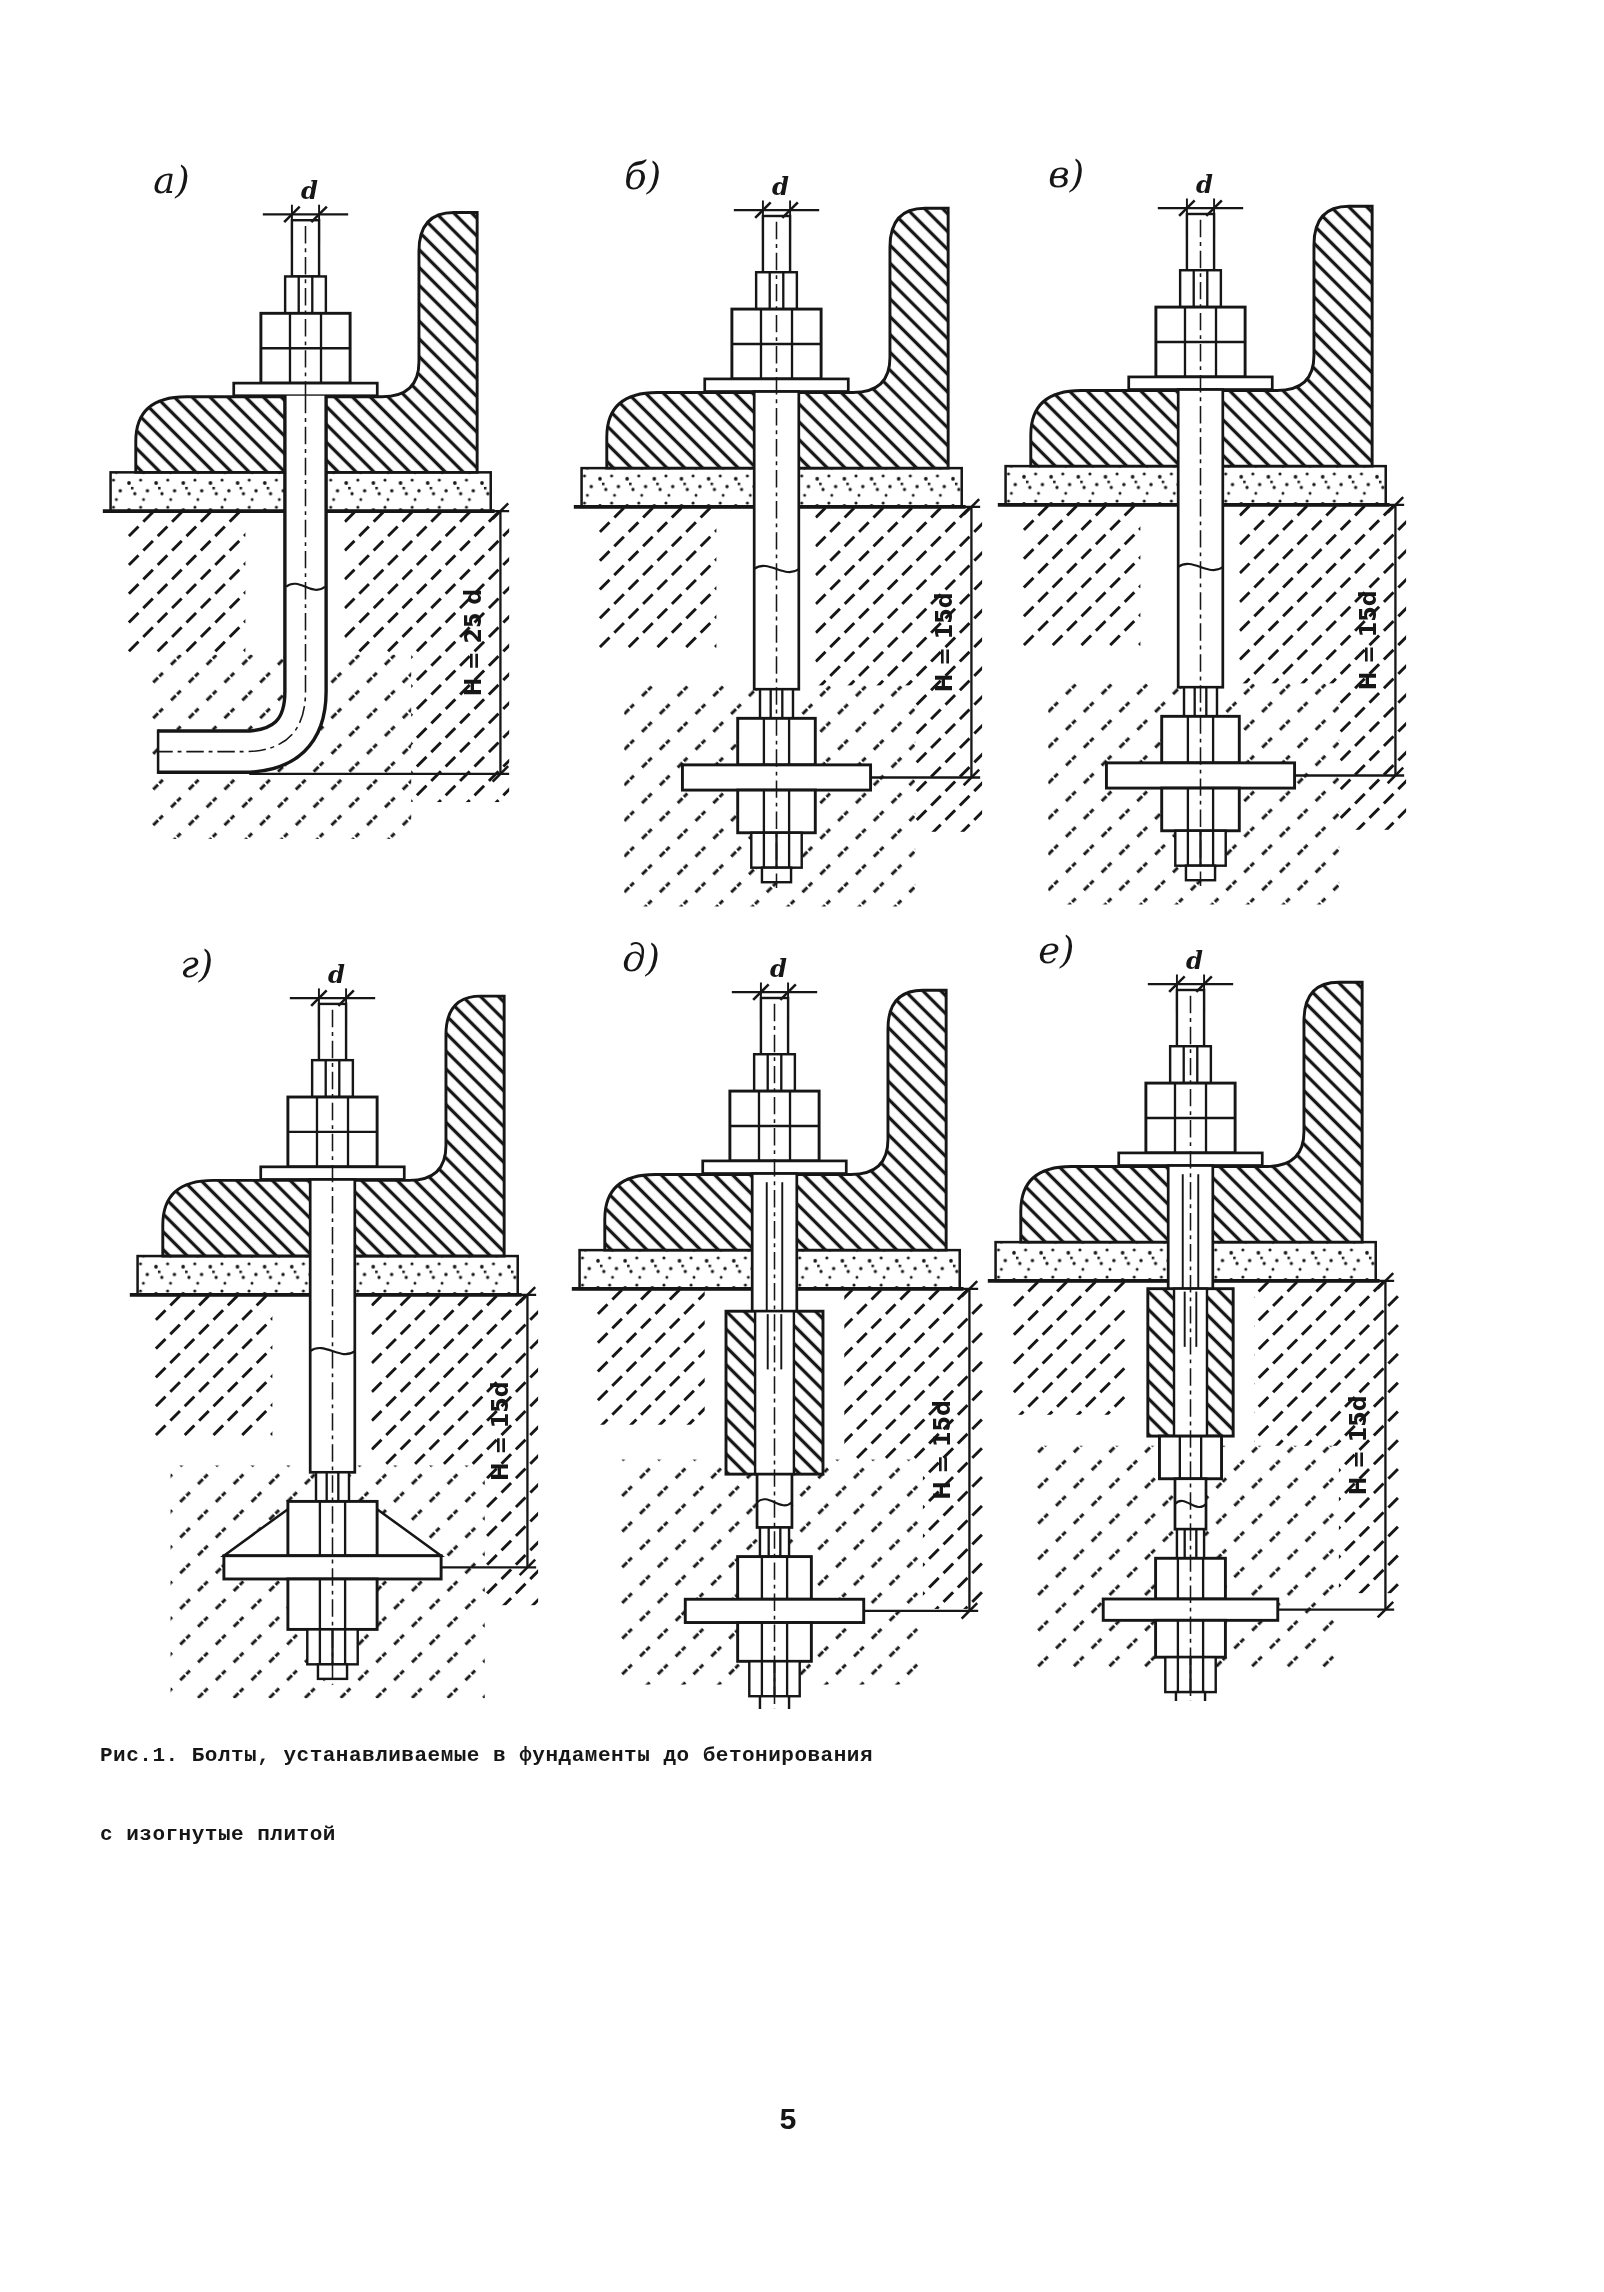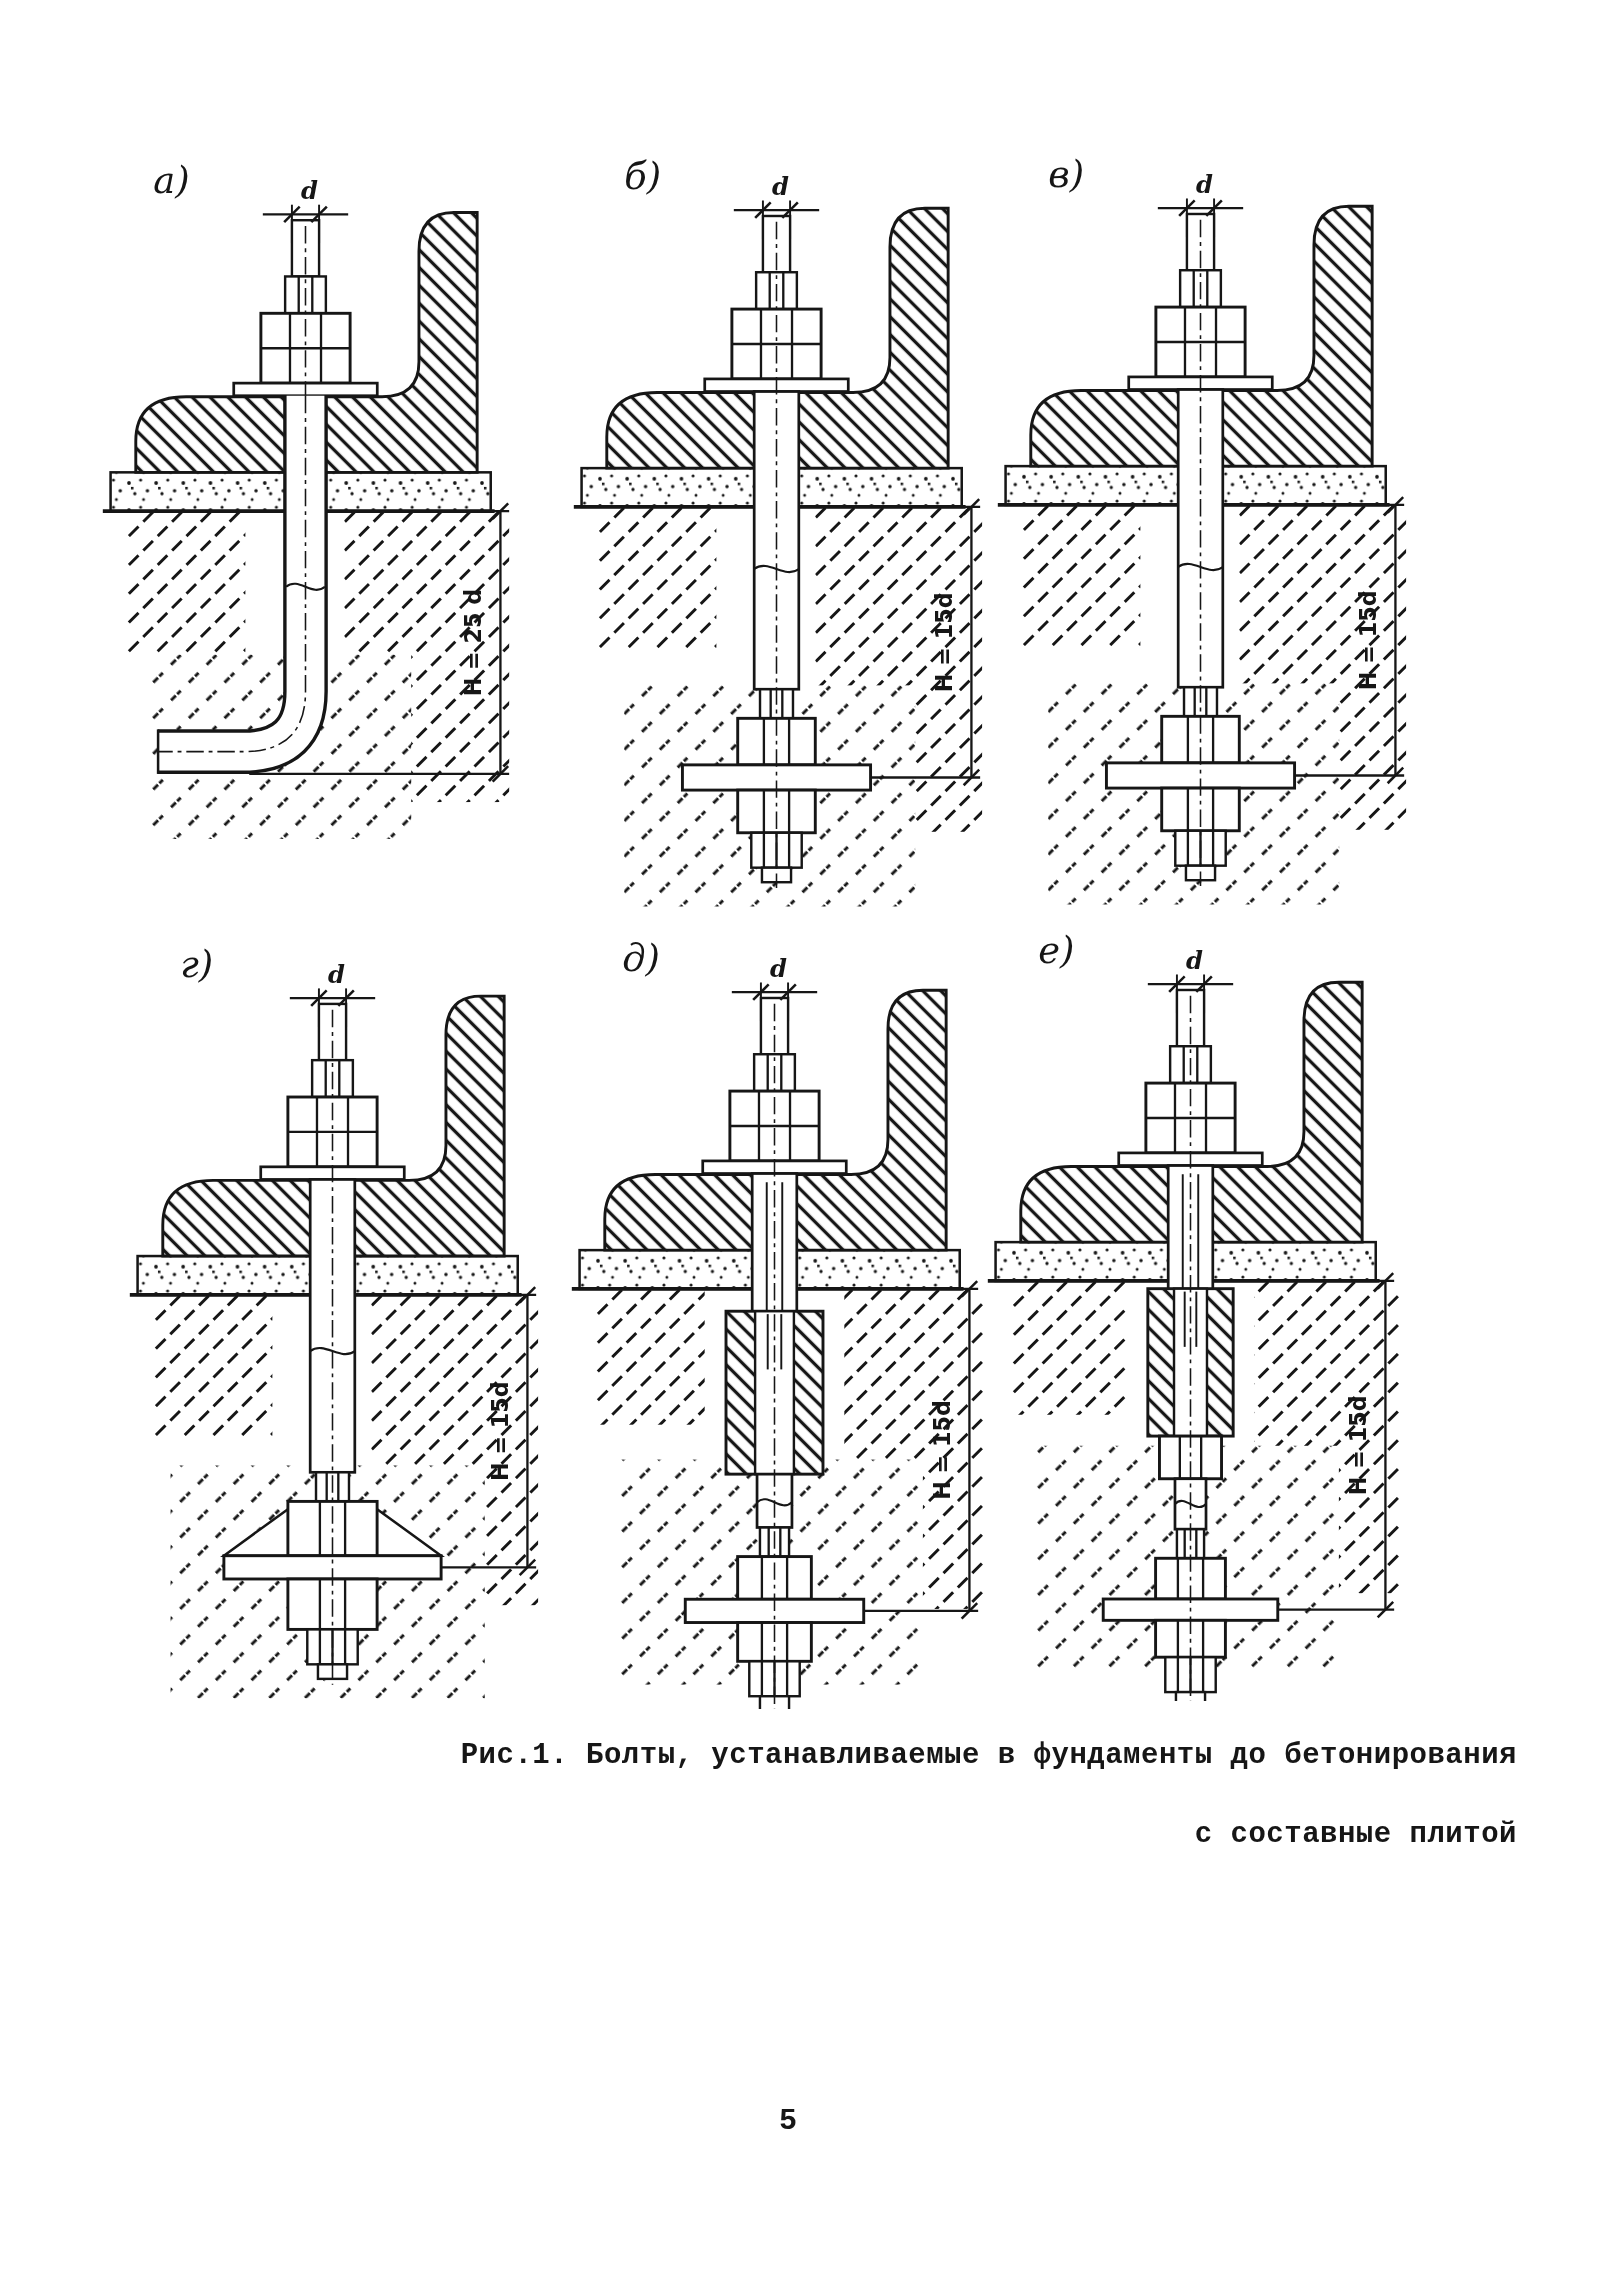--- a/index.html
+++ b/index.html
@@ -11,25 +11,24 @@
     color:#161616;
     overflow:hidden;
   }
   .fig{position:absolute;}
   .fig svg{display:block;}
   #caption{
     position:absolute;
     left:100px;top:1716px;
     width:1417px;
     font-family:"Liberation Mono","DejaVu Sans Mono",monospace;
-    font-size:29px;
+    font-size:21px;
     font-weight:bold;
     letter-spacing:0.5px;
     color:#161616;
-    text-align:right;
   }
   #caption .cap-line{height:79px;line-height:79px;white-space:nowrap;}
   #page-number{
     position:absolute;
     left:0;top:2104px;width:1576px;
     text-align:center;
     font-family:"Liberation Mono","DejaVu Sans Mono",monospace;
     font-size:30px;font-weight:bold;
     color:#161616;
   }
@@ -373,18 +372,18 @@
         <line x1="193" y1="74" x2="209" y2="58" stroke="#161616" stroke-width="2.6"></line>
         <line x1="221" y1="74" x2="237" y2="58" stroke="#161616" stroke-width="2.6"></line>
         <line x1="201" y1="56" x2="201" y2="96" stroke="#161616" stroke-width="2"></line>
         <line x1="229" y1="56" x2="229" y2="96" stroke="#161616" stroke-width="2"></line>
         <text x="58" y="44" font-size="38" font-style="italic" font-family="'DejaVu Serif',serif" fill="#161616">е)</text>
       </svg>
     </div>
 
   <div id="caption">
     <div class="cap-line">Рис.1. Болты, устанавливаемые в фундаменты до бетонирования</div>
-    <div class="cap-line">с составные плитой</div>
+    <div class="cap-line">с изогнутые плитой</div>
   </div>
 
   <div id="page-number">5</div>
 </div>
 
 
 </body></html>

